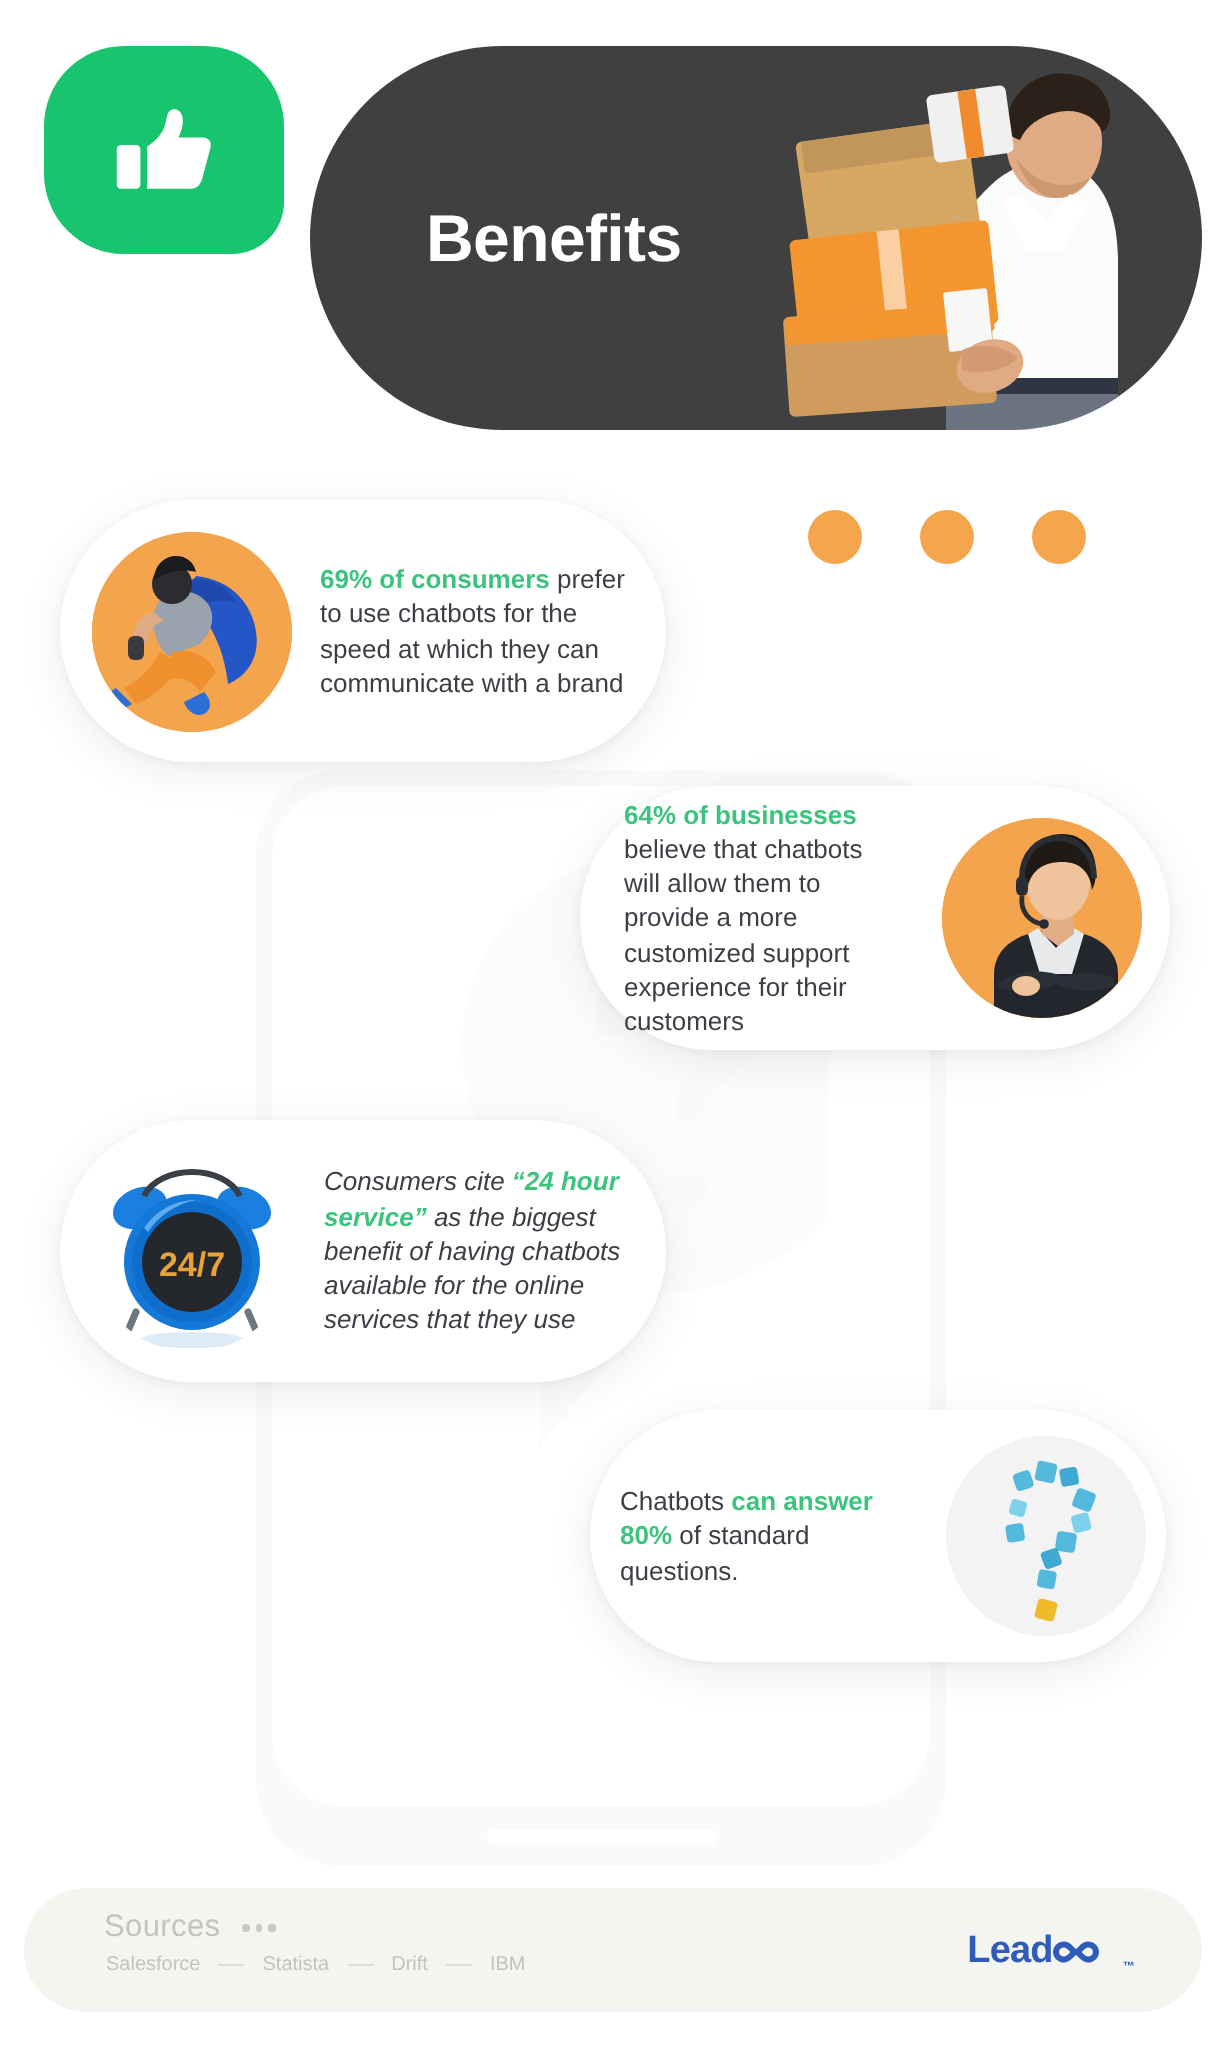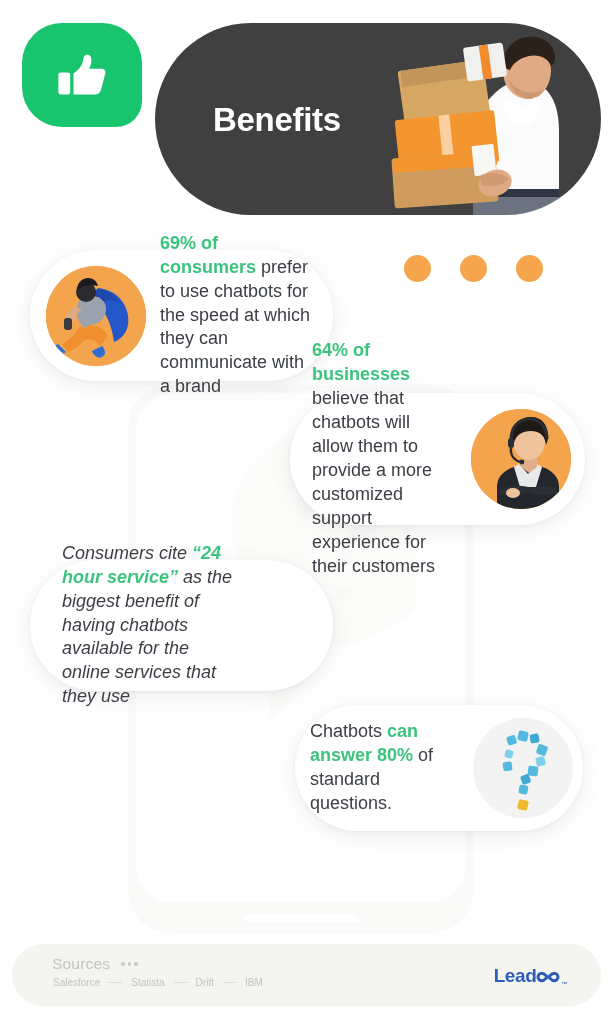--- a/index.html
+++ b/index.html
@@ -75,21 +75,21 @@
     background: #ffffff;
     border-radius: 66px;
     box-shadow: 0 5px 22px rgba(80,80,90,.11), 0 1px 4px rgba(80,80,90,.06);
     display: flex; align-items: center;
   }
   .card-media {
     width: 100px; height: 100px; border-radius: 50%;
     flex: 0 0 100px; overflow: hidden; position: relative;
   }
   .card-text {
-    font-size: 18px; line-height: 1.33; color: #3b3f45;
+    font-size: 13px; line-height: 1.33; color: #3b3f45;
   }
   .accent { color: #3cc47e; font-weight: bold; }
 
   #card-1 { left: 30px;  top: 250px; width: 303px; height: 131px; padding: 0 14px 0 16px; }
   #card-1 .card-text { margin-left: 14px; width: 175px; }
   #card-2 { left: 290px; top: 393px; width: 295px; height: 132px; padding: 0 14px 0 22px; }
   #card-2 .card-text { width: 182px; margin-right: 20px; }
   #card-3 { left: 30px;  top: 560px; width: 303px; height: 131px; padding: 0 14px 0 16px; }
   #card-3 .card-text { margin-left: 16px; width: 178px; font-style: italic; }
   #card-4 { left: 295px; top: 705px; width: 288px; height: 126px; padding: 0 10px 0 15px; }
@@ -114,21 +114,21 @@
   .sources-ellipsis i { width: 3.5px; height: 3.5px; border-radius: 50%; background: #c9cac6; display:block; }
   .sources-list {
     position: absolute; left: 41px; top: 33px;
     display: flex; align-items: center; gap: 9px;
     font-size: 10px; color: #c3c4c0;
   }
   .src-sep { width: 13px; height: 1px; background: #dddedb; display:block; }
   .logo {
     position: absolute; right: 34px; top: 21px;
     display: flex; align-items: flex-end;
-    color: #2f5cb8; font-size: 19px; font-weight: bold; letter-spacing: -0.4px;
+    color: #2f5cb8; font-size: 19px; font-weight: bold; letter-spacing: -0.4px; gap: 10px;
   }
   .logo-tm { font-size: 6px; font-weight: bold; margin-top: 1px; margin-left: 1px; }
 </style>
 </head>
 <body>
 
 <div id="page">
 
   <div class="thumb-badge">
     <span>
@@ -258,20 +258,38 @@
         <circle cx="51" cy="53" r="2.4" fill="#2a2d33"></circle>
 
         <path d="M28 82 c10-6 24-7 34-2 c-8 6-22 8-34 5 Z" fill="#2c3036"></path>
         <path d="M86 80 c-10-4-22-4-30 2 c8 5 20 6 30 2 Z" fill="#2c3036"></path>
         <ellipse cx="42" cy="84" rx="7" ry="5" fill="#efc49c"></ellipse>
       </svg>
     </div>
   </div>
 
   <div class="card" id="card-3">
+    <div class="card-media">
+      <svg viewBox="0 0 100 100" xmlns="http://www.w3.org/2000/svg">
+
+        <ellipse cx="24" cy="28" rx="14" ry="10" transform="rotate(-22 24 28)" fill="#1b7fe0"></ellipse>
+        <ellipse cx="76" cy="28" rx="14" ry="10" transform="rotate(22 76 28)" fill="#1b7fe0"></ellipse>
+        <path d="M26 22 C34 6 66 6 74 22" stroke="#3a3f46" stroke-width="3" fill="none"></path>
+
+        <path d="M22 80 l-6 14 M78 80 l6 14" stroke="#6d7683" stroke-width="3.5" stroke-linecap="round"></path>
+
+        <circle cx="50" cy="55" r="34" fill="#1378d8"></circle>
+        <circle cx="50" cy="55" r="30" fill="#0f6ecb"></circle>
+        <circle cx="50" cy="55" r="25" fill="#24272b"></circle>
+
+        <path d="M26 38 c6-9 16-14 26-14 c-10 2-19 8-24 16 Z" fill="#6bb6f5" opacity=".85"></path>
+        <text x="50" y="62" font-family="Liberation Sans, sans-serif" font-size="17" font-weight="bold" fill="#e7a33a" text-anchor="middle">24/7</text>
+        <ellipse cx="50" cy="94" rx="26" ry="4" fill="#cfe3f6" opacity=".7"></ellipse>
+      </svg>
+    </div>
     <div class="card-text">
       <span>Consumers cite </span><span class="accent">“24 hour service”</span><span> as the biggest benefit of having chatbots available for the online services that they use</span>
     </div>
   </div>
 
   <div class="card" id="card-4">
     <div class="card-text">
       <span>Chatbots </span><span class="accent">can answer 80%</span><span> of standard questions.</span>
     </div>
     <div class="card-media media-grey">

